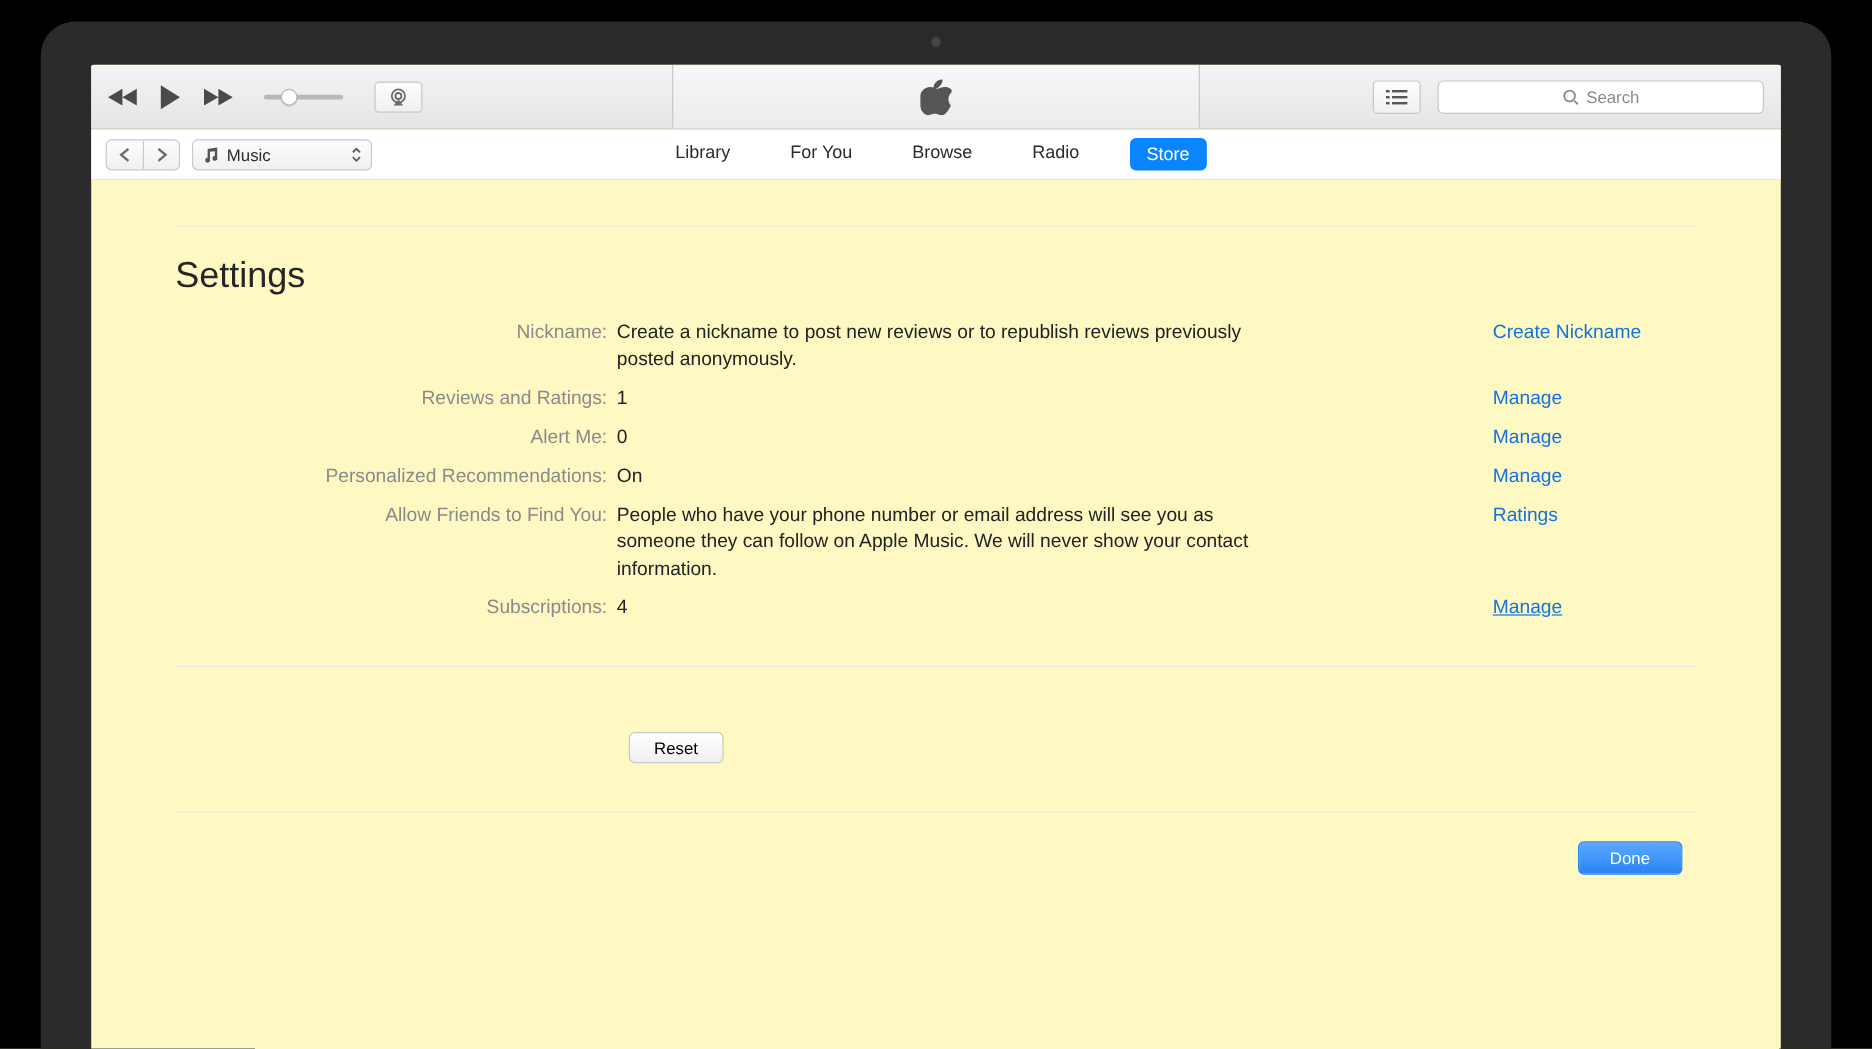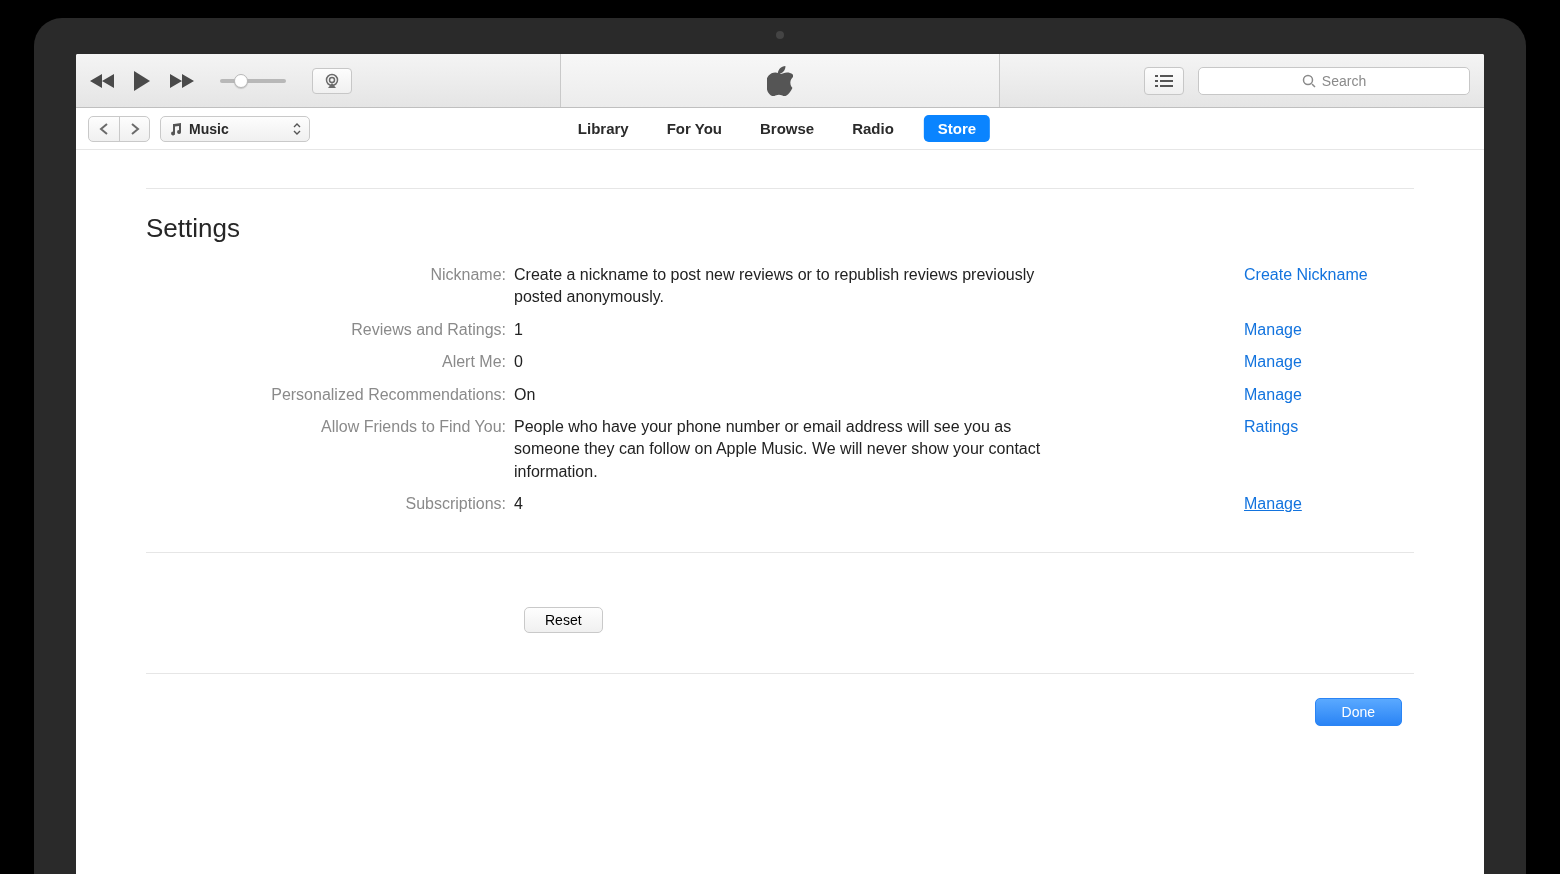--- a/index.html
+++ b/index.html
@@ -25,21 +25,21 @@
       position: absolute;
       top: 13px;
       left: 50%;
       transform: translateX(-50%);
       width: 8px;
       height: 8px;
       background: #444;
       border-radius: 50%;
     }
     .screen {
-      background: #ffffff;
+      background: #fef9c3;
       width: 100%;
       height: 100%;
       border-radius: 2px 2px 0 0;
       overflow: hidden;
       position: relative;
     }
 
     
     .top-toolbar {
       height: 54px;
@@ -175,50 +175,47 @@
       background: linear-gradient(#fdfdfd,#f0f0f0);
       display: flex;
       align-items: center;
       padding: 0 8px;
       gap: 8px;
       cursor: pointer;
       font-size: 14px;
       color: #2a2a2a;
       min-width: 150px;
       justify-content: space-between;
-      font-weight: bold;
     }
     .media-select .ms-left { display: flex; align-items: center; gap: 6px; }
     .tab-nav {
       position: absolute;
       left: 50%;
       transform: translateX(-50%);
       display: flex;
-      gap: 22px;
+      gap: 34px;
       font-size: 15px;
       color: #2a2a2a;
-      align-items: center;
-      font-weight: bold;
     }
     .tab-item { cursor: pointer; padding: 4px 8px; border-radius: 5px; }
     .tab-item.active {
       background: #0a84ff;
       color: #fff;
       padding: 5px 14px;
     }
 
     
     .content {
       padding: 24px 70px 40px 70px;
     }
     .divider { height: 1px; background: #e6e6e6; margin: 14px 0 24px 0; }
     .divider2 { height: 1px; background: #e6e6e6; margin: 36px 0 54px 0; }
     .divider3 { height: 1px; background: #e6e6e6; margin: 40px 0 24px 0; }
     .settings-title {
-      font-size: 26px;
+      font-size: 30px;
       font-weight: 400;
       color: #262626;
       margin-bottom: 20px;
     }
     .settings-row {
       display: grid;
       grid-template-columns: 360px 1fr 170px;
       column-gap: 8px;
       margin-bottom: 10px;
       align-items: start;

